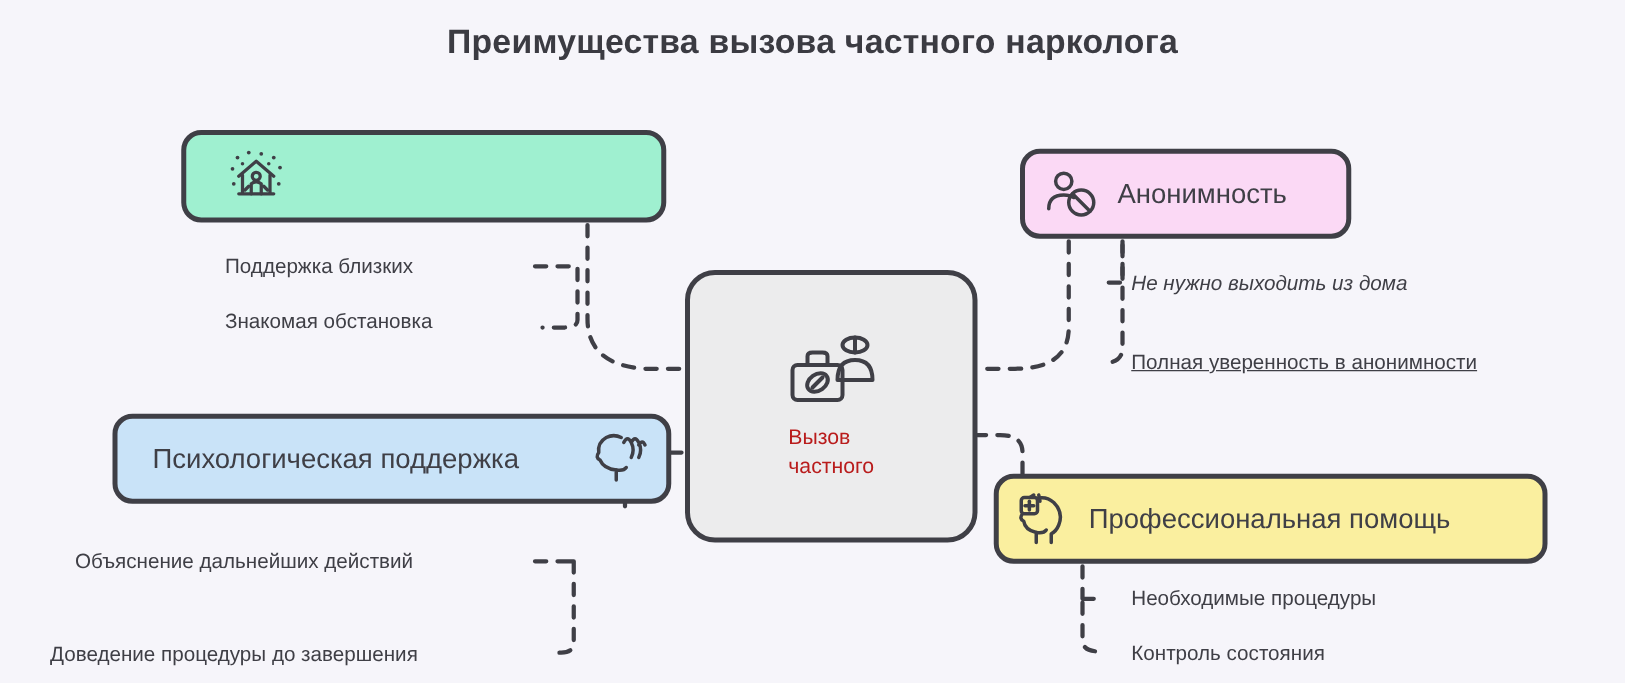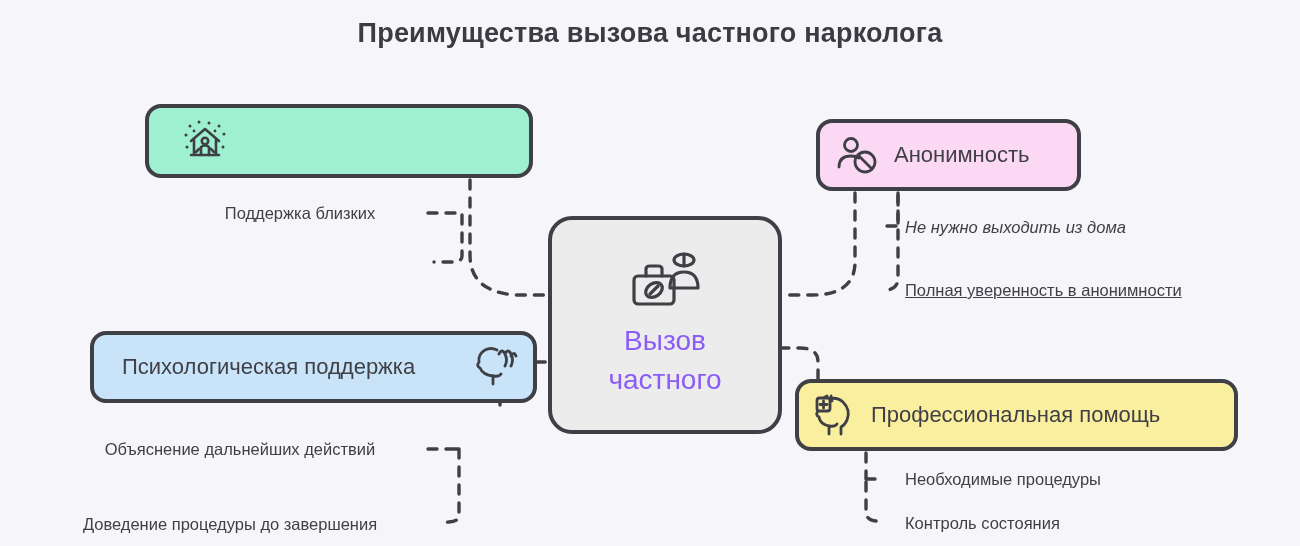--- a/index.html
+++ b/index.html
@@ -58,23 +58,22 @@
   #center-node {
     left: 548px; top: 216px;
     width: 234px; height: 218px;
     background: #ececed;
     border-radius: 24px;
     flex-direction: column;
     justify-content: center;
     gap: 2px;
   }
   #center-node .center-text {
-    font-size: 28px;
-    color: #8b5cf6;
-    text-align: center;
+    font-size: 17px;
+    color: #b91c1c;
     line-height: 1.38;
     margin-top: 8px;
   }
 
   
   #node-habitual {
     left: 145px; top: 104px;
     width: 388px; height: 74px;
     background: #9ff0d0;
     padding: 0 14px 0 32px;
@@ -102,21 +101,21 @@
     padding: 0 20px 0 12px;
     gap: 12px;
   }
 
   .subitem {
     position: absolute;
     font-size: 16.5px;
     color: #3f3f46;
     white-space: nowrap;
   }
-  .sub-right { text-align: center; }
+  .sub-right { text-align: left; }
 </style>
 </head>
 <body>
 
 <div id="canvas">
 
   <div class="page-title">Преимущества вызова частного нарколога</div>
 
   <svg id="connectors" viewBox="0 0 1300 546">
     <g fill="none" stroke="#3f3f46" stroke-width="3.4" stroke-linecap="round" stroke-dasharray="9 9">
@@ -212,20 +211,21 @@
         <path d="M 10 8 L 16 4 M 20 4 L 21 9"></path>
         <rect x="6" y="6" width="13" height="13" rx="2.5" fill="#faef9f"></rect>
         <line x1="12.5" y1="9" x2="12.5" y2="16"></line>
         <line x1="9" y1="12.5" x2="16" y2="12.5"></line>
       </svg>
     </span>
     <span class="node-label">Профессиональная помощь</span>
   </div>
 
   <div class="subitem sub-right" style="left:180px; top:204px; width:240px;">Поддержка близких</div>
+  <div class="subitem sub-right" style="left:180px; top:248px; width:240px;">Знакомая обстановка</div>
 
   <div class="subitem" style="left:905px; top:218px;font-style:italic;">Не нужно выходить из дома</div>
   <div class="subitem" style="left:905px; top:281px;text-decoration:underline;">Полная уверенность в анонимности</div>
 
   <div class="subitem sub-right" style="left:60px; top:440px; width:360px;">Объяснение дальнейших действий</div>
   <div class="subitem sub-right" style="left:40px; top:515px; width:380px;">Доведение процедуры до завершения</div>
 
   <div class="subitem" style="left:905px; top:470px;">Необходимые процедуры</div>
   <div class="subitem" style="left:905px; top:514px;">Контроль состояния</div>
 

